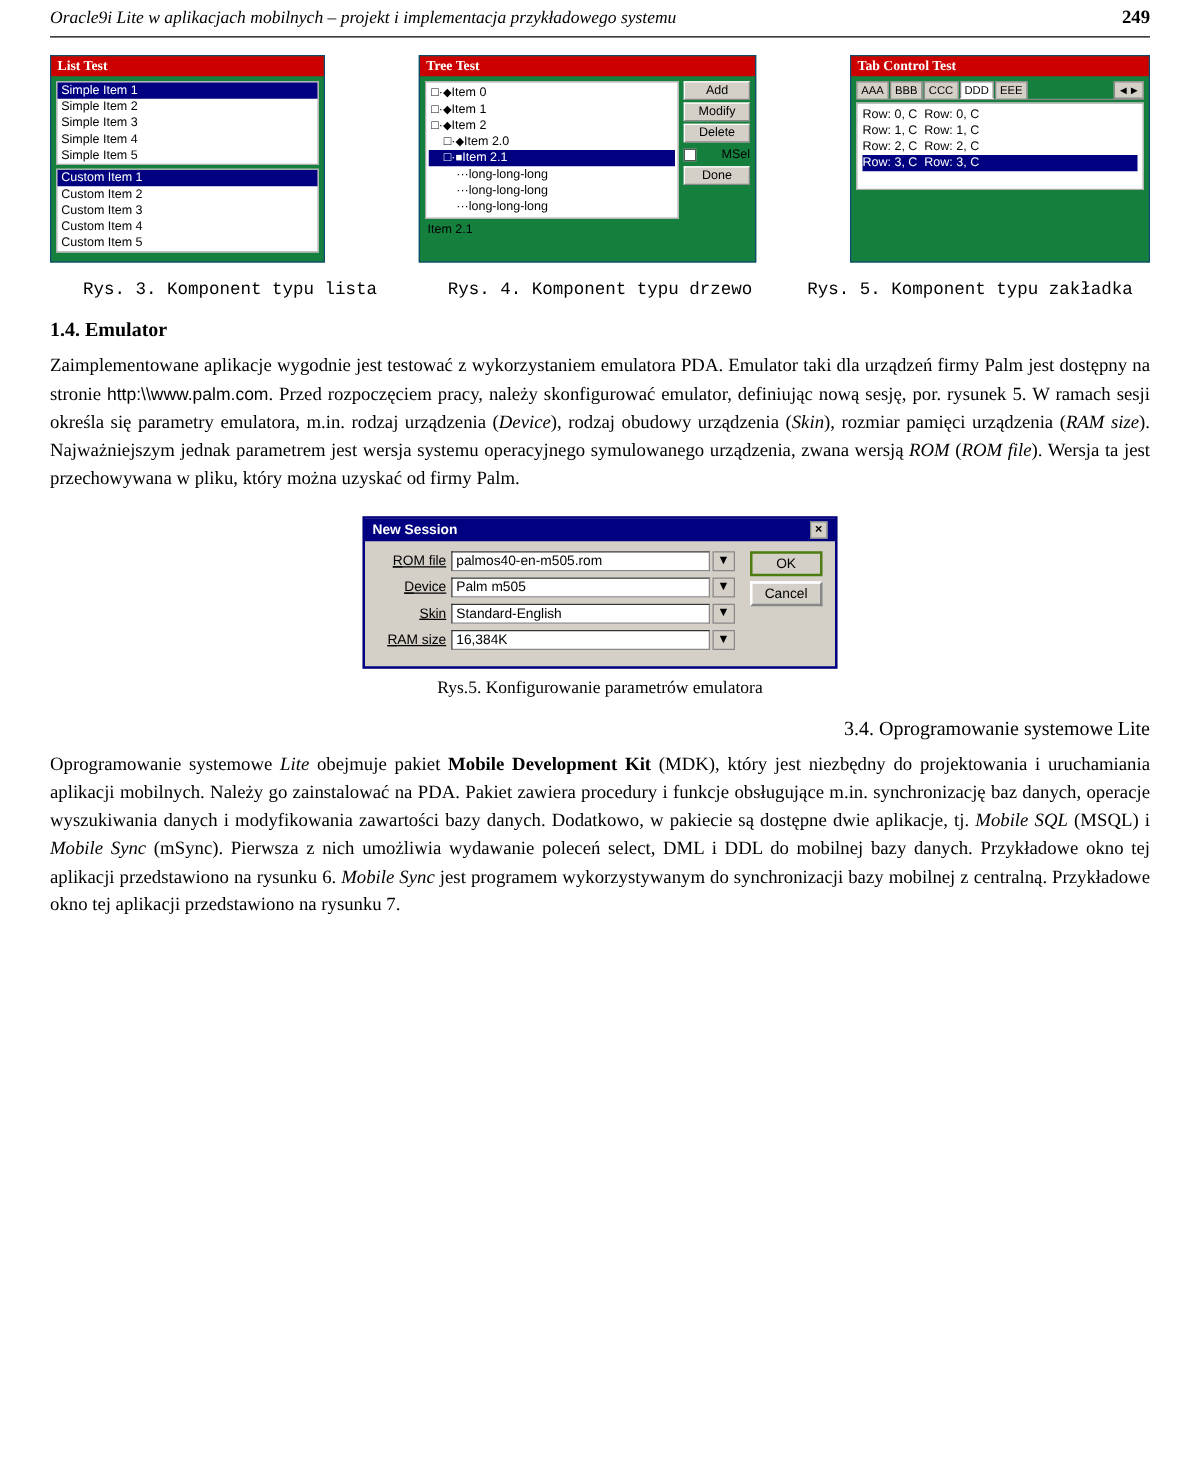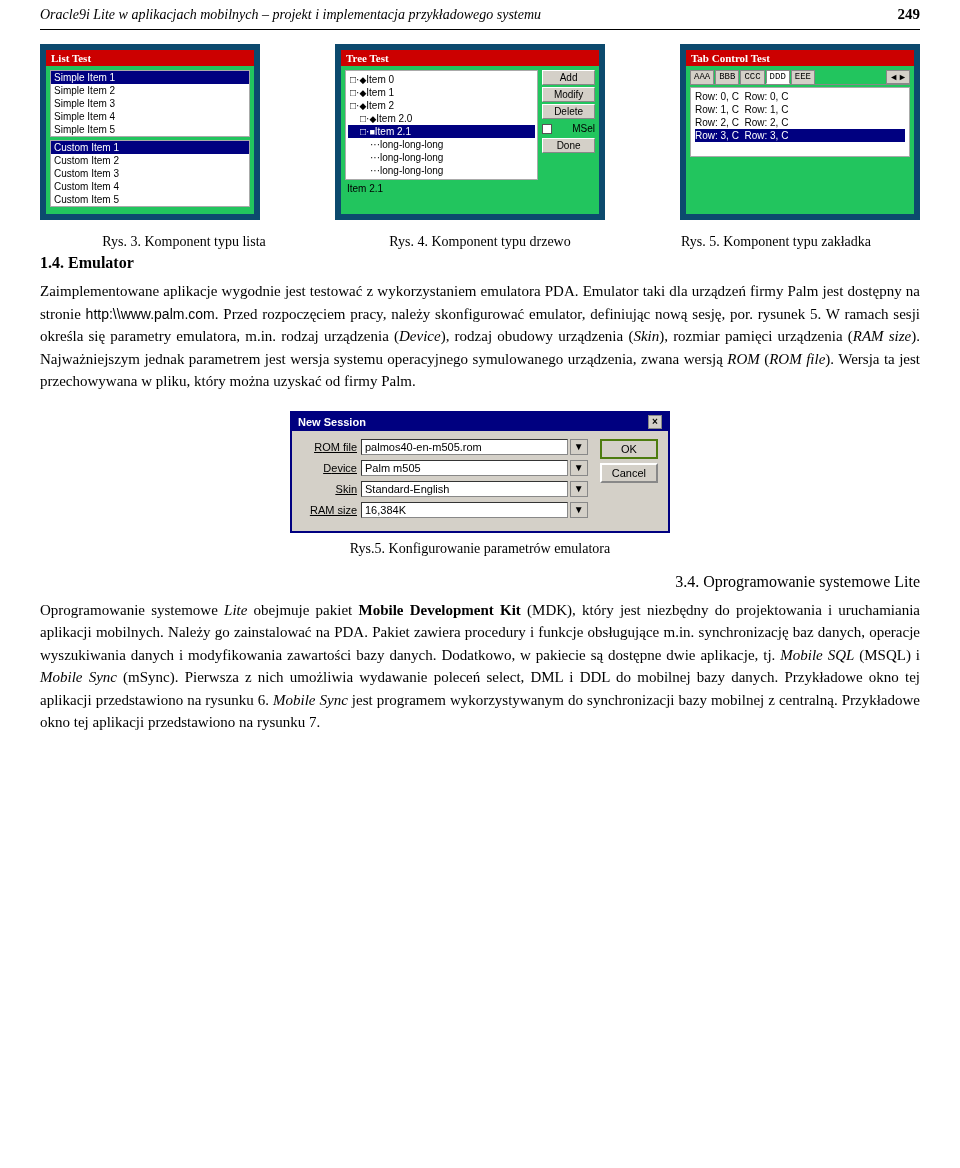--- a/index.html
+++ b/index.html
@@ -32,22 +32,22 @@
 
     
     .figures-row {
       display: flex;
       justify-content: space-between;
       gap: 10px;
       margin-bottom: 14px;
     }
 
     .figure-box {
-      border: 6px solid #0c4a6e;
-      background: #22c55e;
+      border: 1px solid #0c4a6e;
+      background: #15803d;
       flex: 1;
     }
 
     .figure-title-bar {
       background: #cc0000;
       color: #fff;
       font-size: 11px;
       font-weight: bold;
       padding: 2px 5px;
       margin-bottom: 4px;
@@ -134,21 +134,21 @@
     .tab-box {
       padding: 0 4px 4px 4px;
     }
     .tab-bar {
       display: flex;
       border-bottom: 1px solid #888;
       margin-bottom: 2px;
     }
     .tab-item {
       font-size: 9px;
-      font-family: Liberation Mono, monospace;
+      font-family: Liberation Sans, sans-serif;
       border: 1px solid #888;
       border-bottom: none;
       padding: 1px 3px;
       background: #d4d0c8;
       cursor: pointer;
       margin-right: 1px;
     }
     .tab-item.active {
       background: #fff;
       border-bottom: 1px solid #fff;
@@ -174,22 +174,23 @@
     }
     .tab-row.selected {
       background: #000080;
       color: #fff;
     }
 
     
     .figures-captions {
       display: flex;
       justify-content: space-between;
-      margin-bottom: 4px;
+      margin-bottom: 16px;
       gap: 8px;
+      font-family: Liberation Mono, monospace;
     }
     .fig-caption {
       flex: 1;
       text-align: center;
       font-size: 14px;
     }
 
     
     .section-heading {
       font-size: 16px;

